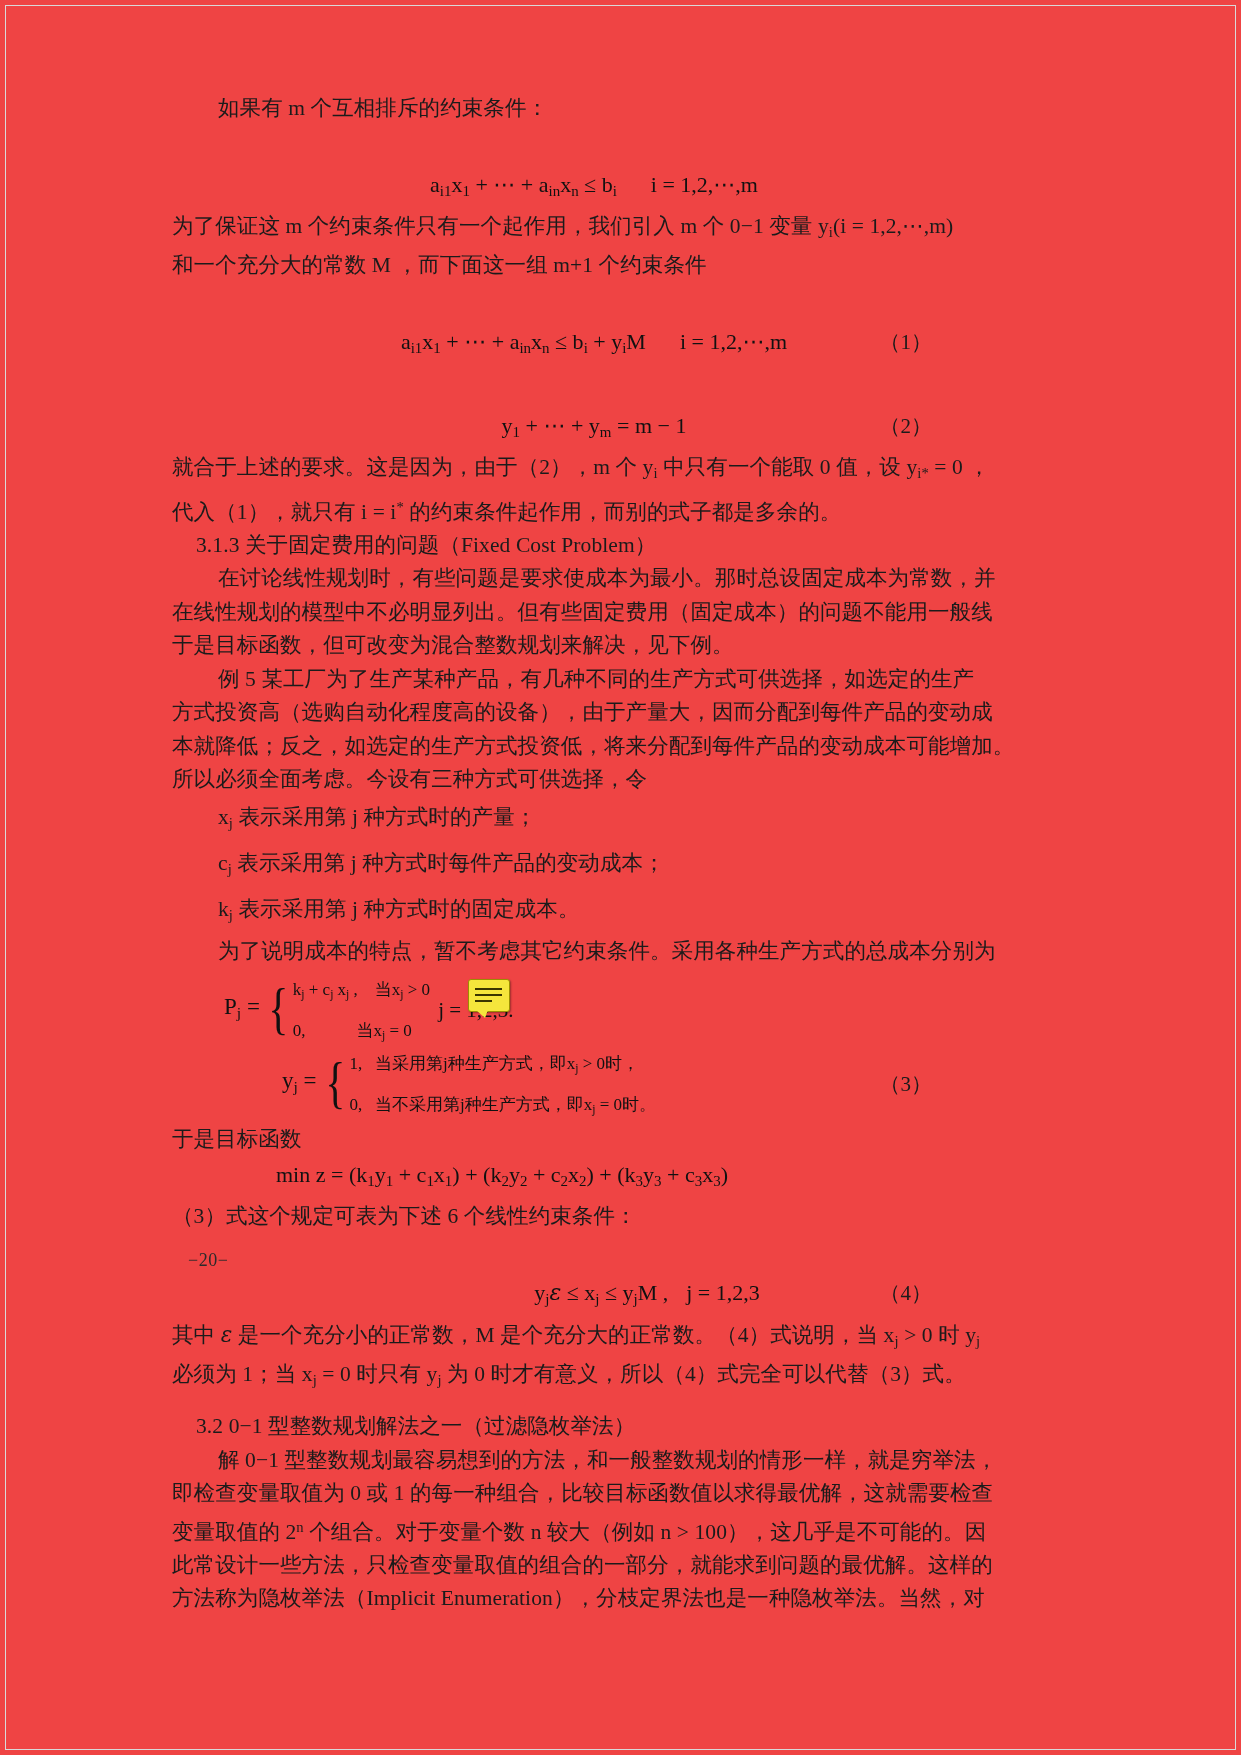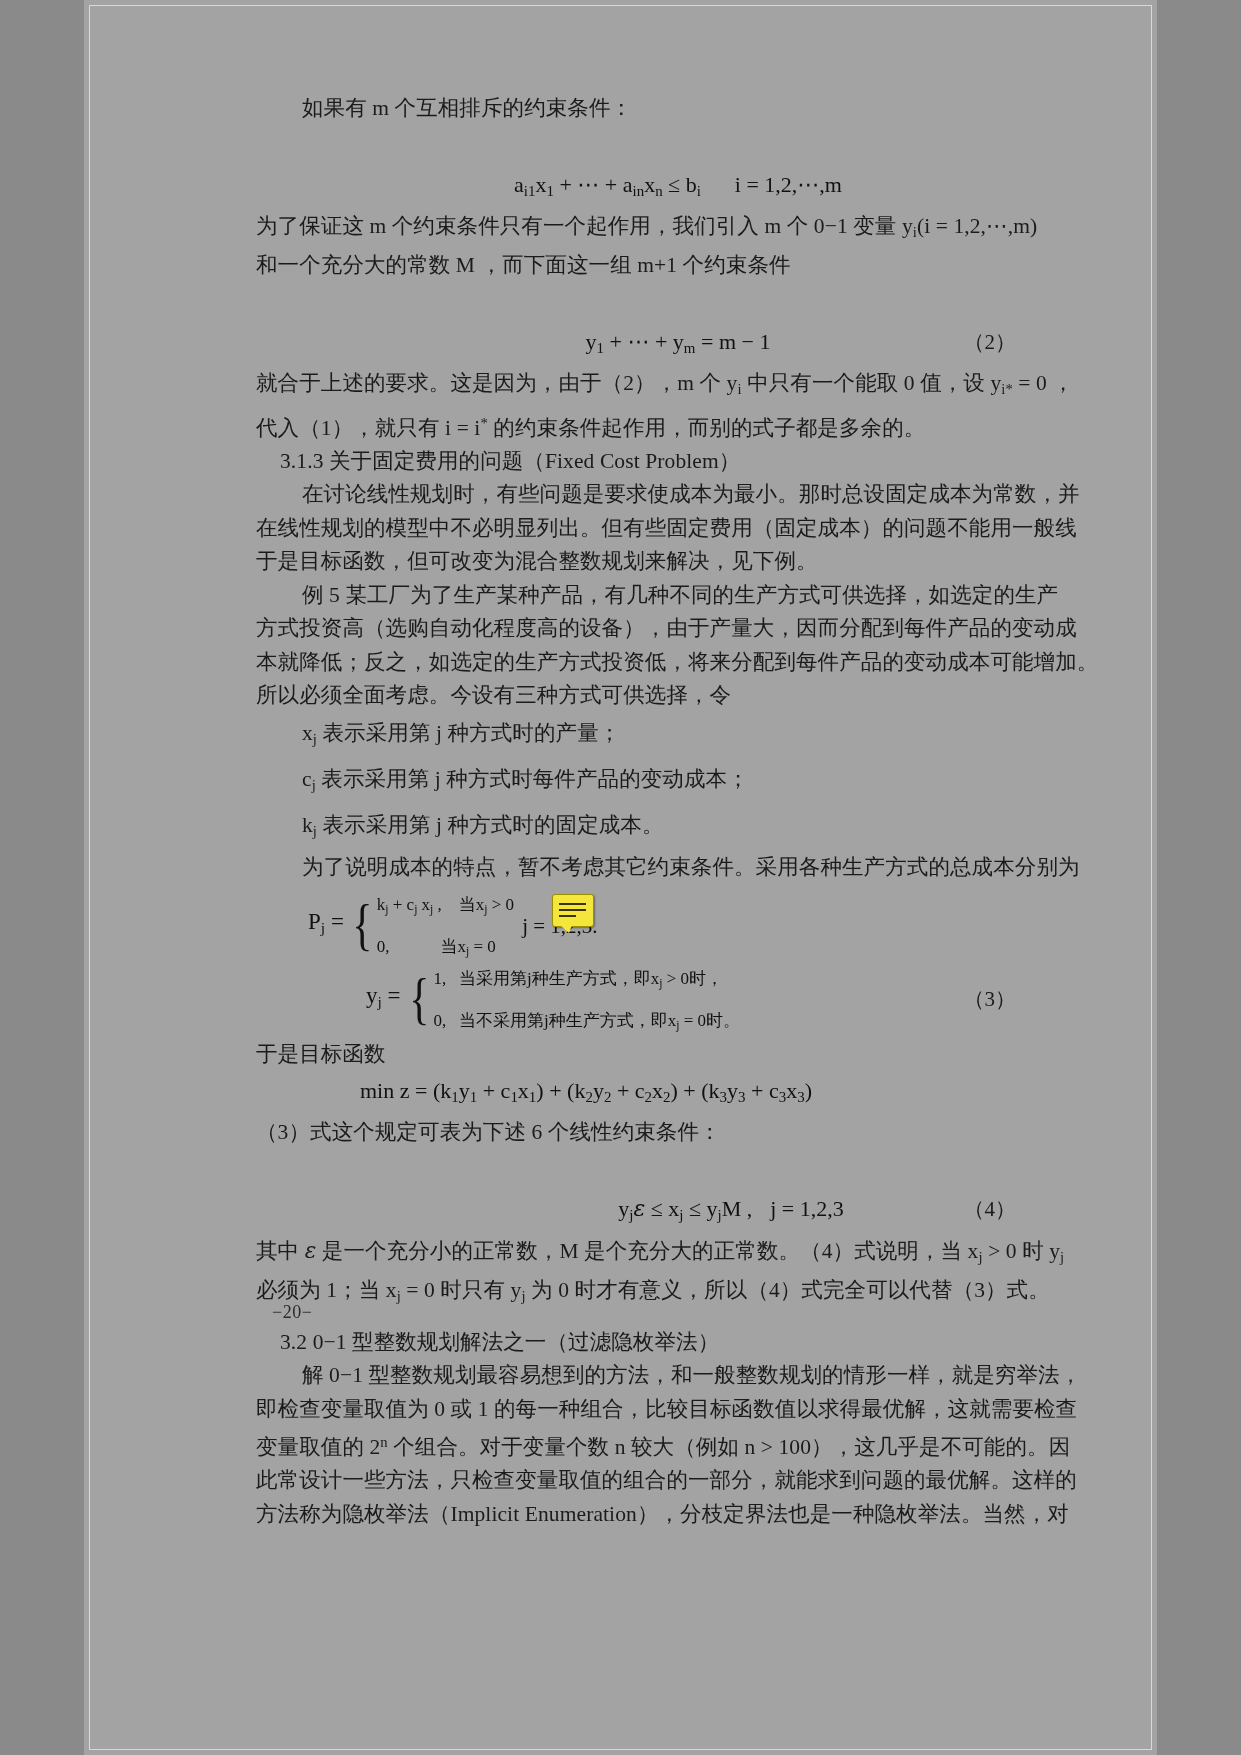--- a/index.html
+++ b/index.html
@@ -5,23 +5,23 @@
   html, body {
     margin: 0;
     padding: 0;
     background: #8a8a8a;
   }
   body {
     font-family: "Liberation Serif", "DejaVu Serif", serif;
   }
   .page {
     position: relative;
-    width: 1073px;
+    width: 1241px;
     height: 1755px;
-    background: #a3a3a3;
+    background: #ef4444;
     margin: 0 auto;
     overflow: hidden;
   }
   
   .scan-frame {
     position: absolute;
     left: 5px; top: 5px; right: 5px; bottom: 5px;
     border: 1px solid #d9d9d9;
     pointer-events: none;
   }
@@ -130,21 +130,21 @@
     left: 7px;
     bottom: -7px;
     width: 0; height: 0;
     border-left: 9px solid transparent;
     border-right: 3px solid transparent;
     border-top: 8px solid #f5e63c;
   }
   .page-number {
     position: absolute;
     left: 188px;
-    top: 1302px;
+    top: 1250px;
     font-size: 18px;
     color: #2b2b2b;
     letter-spacing: 0.5px;
   }
   .sp-m { padding-left: 18px; }
   .sp-l { padding-left: 34px; }
   .eps { font-family: "DejaVu Serif", serif; font-style: italic; }
 </style>
 </head>
 <body>
@@ -158,20 +158,24 @@
 
     <div class="eq-line center-eq">
       <span class="mathvar">a<sub>i1</sub>x<sub>1</sub> + ⋯ + a<sub>in</sub>x<sub>n</sub> ≤ b<sub>i</sub></span><span class="sp-l"></span><span class="mathvar">i = 1,2,⋯,m</span>
     </div>
 
     <div class="ln">
       为了保证这 m 个约束条件只有一个起作用，我们引入 m 个 0−1 变量 y<sub>i</sub>(i = 1,2,⋯,m)
     </div>
     <div class="ln">和一个充分大的常数 M ，而下面这一组 m+1 个约束条件</div>
 
+    <div class="eq-line center-eq rowwrap">
+      <span class="mathvar">a<sub>i1</sub>x<sub>1</sub> + ⋯ + a<sub>in</sub>x<sub>n</sub> ≤ b<sub>i</sub> + y<sub>i</sub>M</span><span class="sp-l"></span><span class="mathvar">i = 1,2,⋯,m</span>
+      <span class="tagnum">（1）</span>
+    </div>
 
     <div class="eq-line center-eq rowwrap">
       <span class="mathvar">y<sub>1</sub> + ⋯ + y<sub>m</sub> = m − 1</span>
       <span class="tagnum">（2）</span>
     </div>
 
     <div class="ln">
       就合于上述的要求。这是因为，由于（2），m 个 y<sub>i</sub> 中只有一个能取 0 值，设 y<sub>i*</sub> = 0 ，
     </div>
     <div class="ln">

